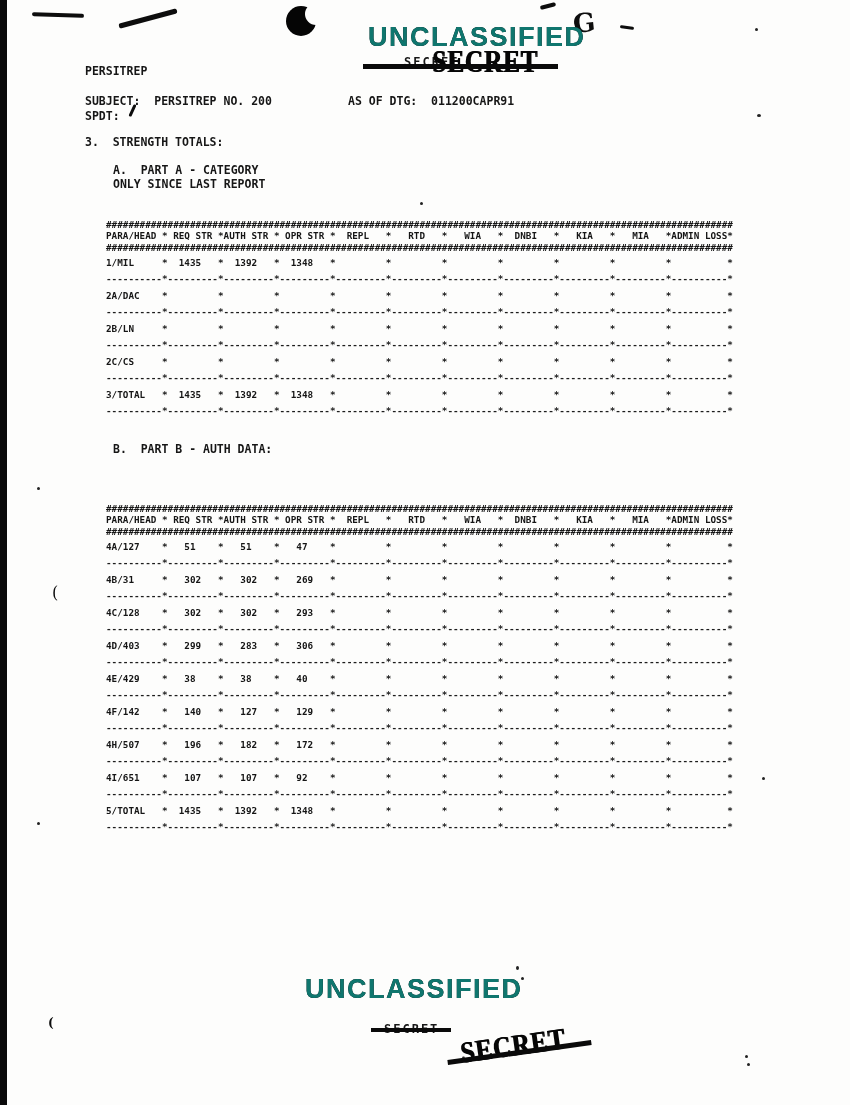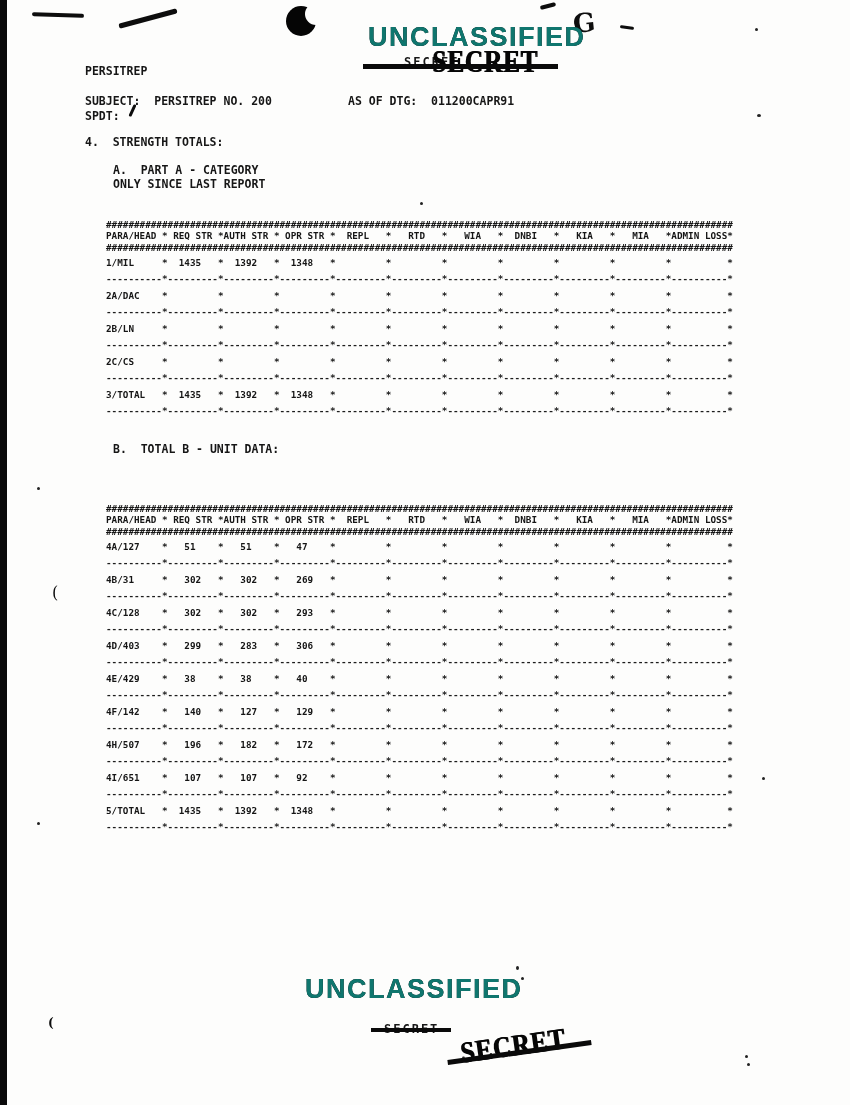--- a/index.html
+++ b/index.html
@@ -61,27 +61,27 @@
 
   <div class="unclass" style="left:368px;top:22px;">UNCLASSIFIED</div>
   <div class="secret-typed" style="left:404px;top:55px;">SECRET</div>
   <div class="secret-stamp" style="left:432px;top:48px;transform:scale(1,1.25);">SECRET</div>
   <div class="strike" style="left:363px;top:64px;width:195px;height:5px;"></div>
 
   <div class="tline" style="left:85px;top:64px;">PERSITREP</div>
   <div class="tline" style="left:85px;top:94px;">SUBJECT:  PERSITREP NO. 200</div>
   <div class="tline" style="left:300px;top:94px;margin-left:48px;">AS OF DTG:  011200CAPR91</div>
   <div class="tline" style="left:85px;top:109px;">SPDT:</div>
-  <div class="tline" style="left:85px;top:135px;">4.  STRENGTH TOTALS:</div>
+  <div class="tline" style="left:85px;top:135px;">3.  STRENGTH TOTALS:</div>
   <div class="tline" style="left:113px;top:163px;">A.  PART A - CATEGORY</div>
   <div class="tline" style="left:113px;top:177px;">ONLY SINCE LAST REPORT</div>
 
   <div class="ttable" id="table-a" style="left:106px;top:220px;"><div class="band">################################################################################################################</div><div class="hdr">PARA/HEAD * REQ STR *AUTH STR * OPR STR *  REPL   *   RTD   *   WIA   *  DNBI   *   KIA   *   MIA   *ADMIN LOSS*</div><div class="band">################################################################################################################</div><div class="val">1/MIL     *  1435   *  1392   *  1348   *         *         *         *         *         *         *          *</div><div class="sep">----------*---------*---------*---------*---------*---------*---------*---------*---------*---------*----------*</div><div class="val">2A/DAC    *         *         *         *         *         *         *         *         *         *          *</div><div class="sep">----------*---------*---------*---------*---------*---------*---------*---------*---------*---------*----------*</div><div class="val">2B/LN     *         *         *         *         *         *         *         *         *         *          *</div><div class="sep">----------*---------*---------*---------*---------*---------*---------*---------*---------*---------*----------*</div><div class="val">2C/CS     *         *         *         *         *         *         *         *         *         *          *</div><div class="sep">----------*---------*---------*---------*---------*---------*---------*---------*---------*---------*----------*</div><div class="val">3/TOTAL   *  1435   *  1392   *  1348   *         *         *         *         *         *         *          *</div><div class="sep">----------*---------*---------*---------*---------*---------*---------*---------*---------*---------*----------*</div></div>
 
-  <div class="tline" style="left:113px;top:442px;">B.  TOTAL B - UNIT DATA:</div>
+  <div class="tline" style="left:113px;top:442px;">B.  PART B - AUTH DATA:</div>
 
   <div class="ttable" id="table-b" style="left:106px;top:504px;"><div class="band">################################################################################################################</div><div class="hdr">PARA/HEAD * REQ STR *AUTH STR * OPR STR *  REPL   *   RTD   *   WIA   *  DNBI   *   KIA   *   MIA   *ADMIN LOSS*</div><div class="band">################################################################################################################</div><div class="val">4A/127    *   51    *   51    *   47    *         *         *         *         *         *         *          *</div><div class="sep">----------*---------*---------*---------*---------*---------*---------*---------*---------*---------*----------*</div><div class="val">4B/31     *   302   *   302   *   269   *         *         *         *         *         *         *          *</div><div class="sep">----------*---------*---------*---------*---------*---------*---------*---------*---------*---------*----------*</div><div class="val">4C/128    *   302   *   302   *   293   *         *         *         *         *         *         *          *</div><div class="sep">----------*---------*---------*---------*---------*---------*---------*---------*---------*---------*----------*</div><div class="val">4D/403    *   299   *   283   *   306   *         *         *         *         *         *         *          *</div><div class="sep">----------*---------*---------*---------*---------*---------*---------*---------*---------*---------*----------*</div><div class="val">4E/429    *   38    *   38    *   40    *         *         *         *         *         *         *          *</div><div class="sep">----------*---------*---------*---------*---------*---------*---------*---------*---------*---------*----------*</div><div class="val">4F/142    *   140   *   127   *   129   *         *         *         *         *         *         *          *</div><div class="sep">----------*---------*---------*---------*---------*---------*---------*---------*---------*---------*----------*</div><div class="val">4H/507    *   196   *   182   *   172   *         *         *         *         *         *         *          *</div><div class="sep">----------*---------*---------*---------*---------*---------*---------*---------*---------*---------*----------*</div><div class="val">4I/651    *   107   *   107   *   92    *         *         *         *         *         *         *          *</div><div class="sep">----------*---------*---------*---------*---------*---------*---------*---------*---------*---------*----------*</div><div class="val">5/TOTAL   *  1435   *  1392   *  1348   *         *         *         *         *         *         *          *</div><div class="sep">----------*---------*---------*---------*---------*---------*---------*---------*---------*---------*----------*</div></div>
 
   <div class="unclass" style="left:305px;top:974px;">UNCLASSIFIED</div>
   <div class="secret-typed" style="left:384px;top:1022px;">SECRET</div>
   <div class="strike" style="left:371px;top:1028px;width:80px;height:4px;"></div>
   <div class="secret-stamp" style="left:460px;top:1032px;transform:rotate(-8deg) scale(1,1.2);">SECRET</div>
   <div class="strike" style="left:447px;top:1050px;width:145px;height:5px;transform:rotate(-8deg);"></div>
 
 </div>

